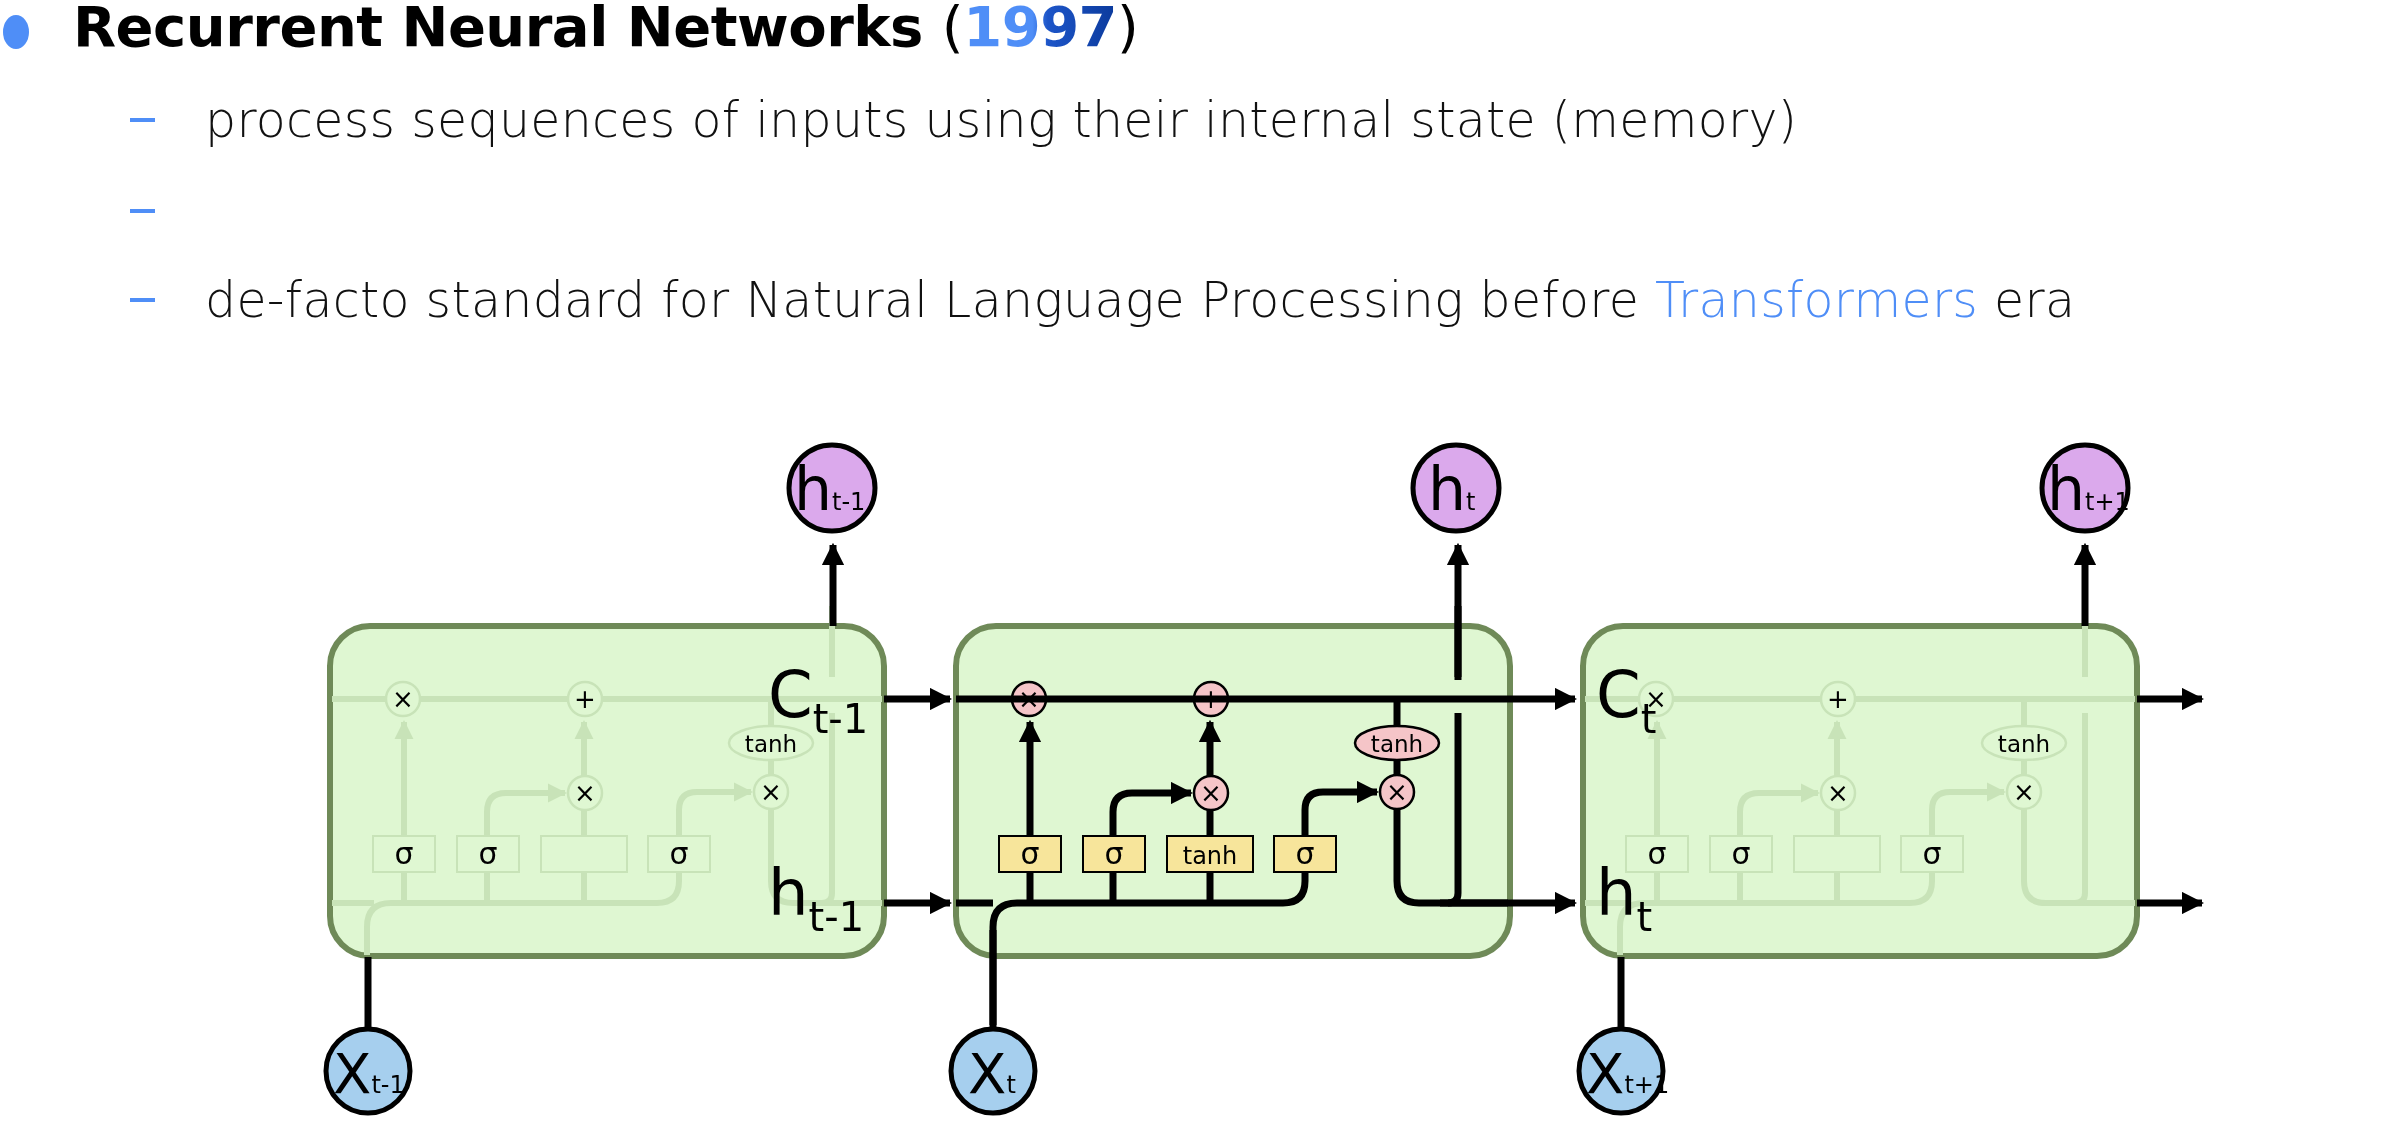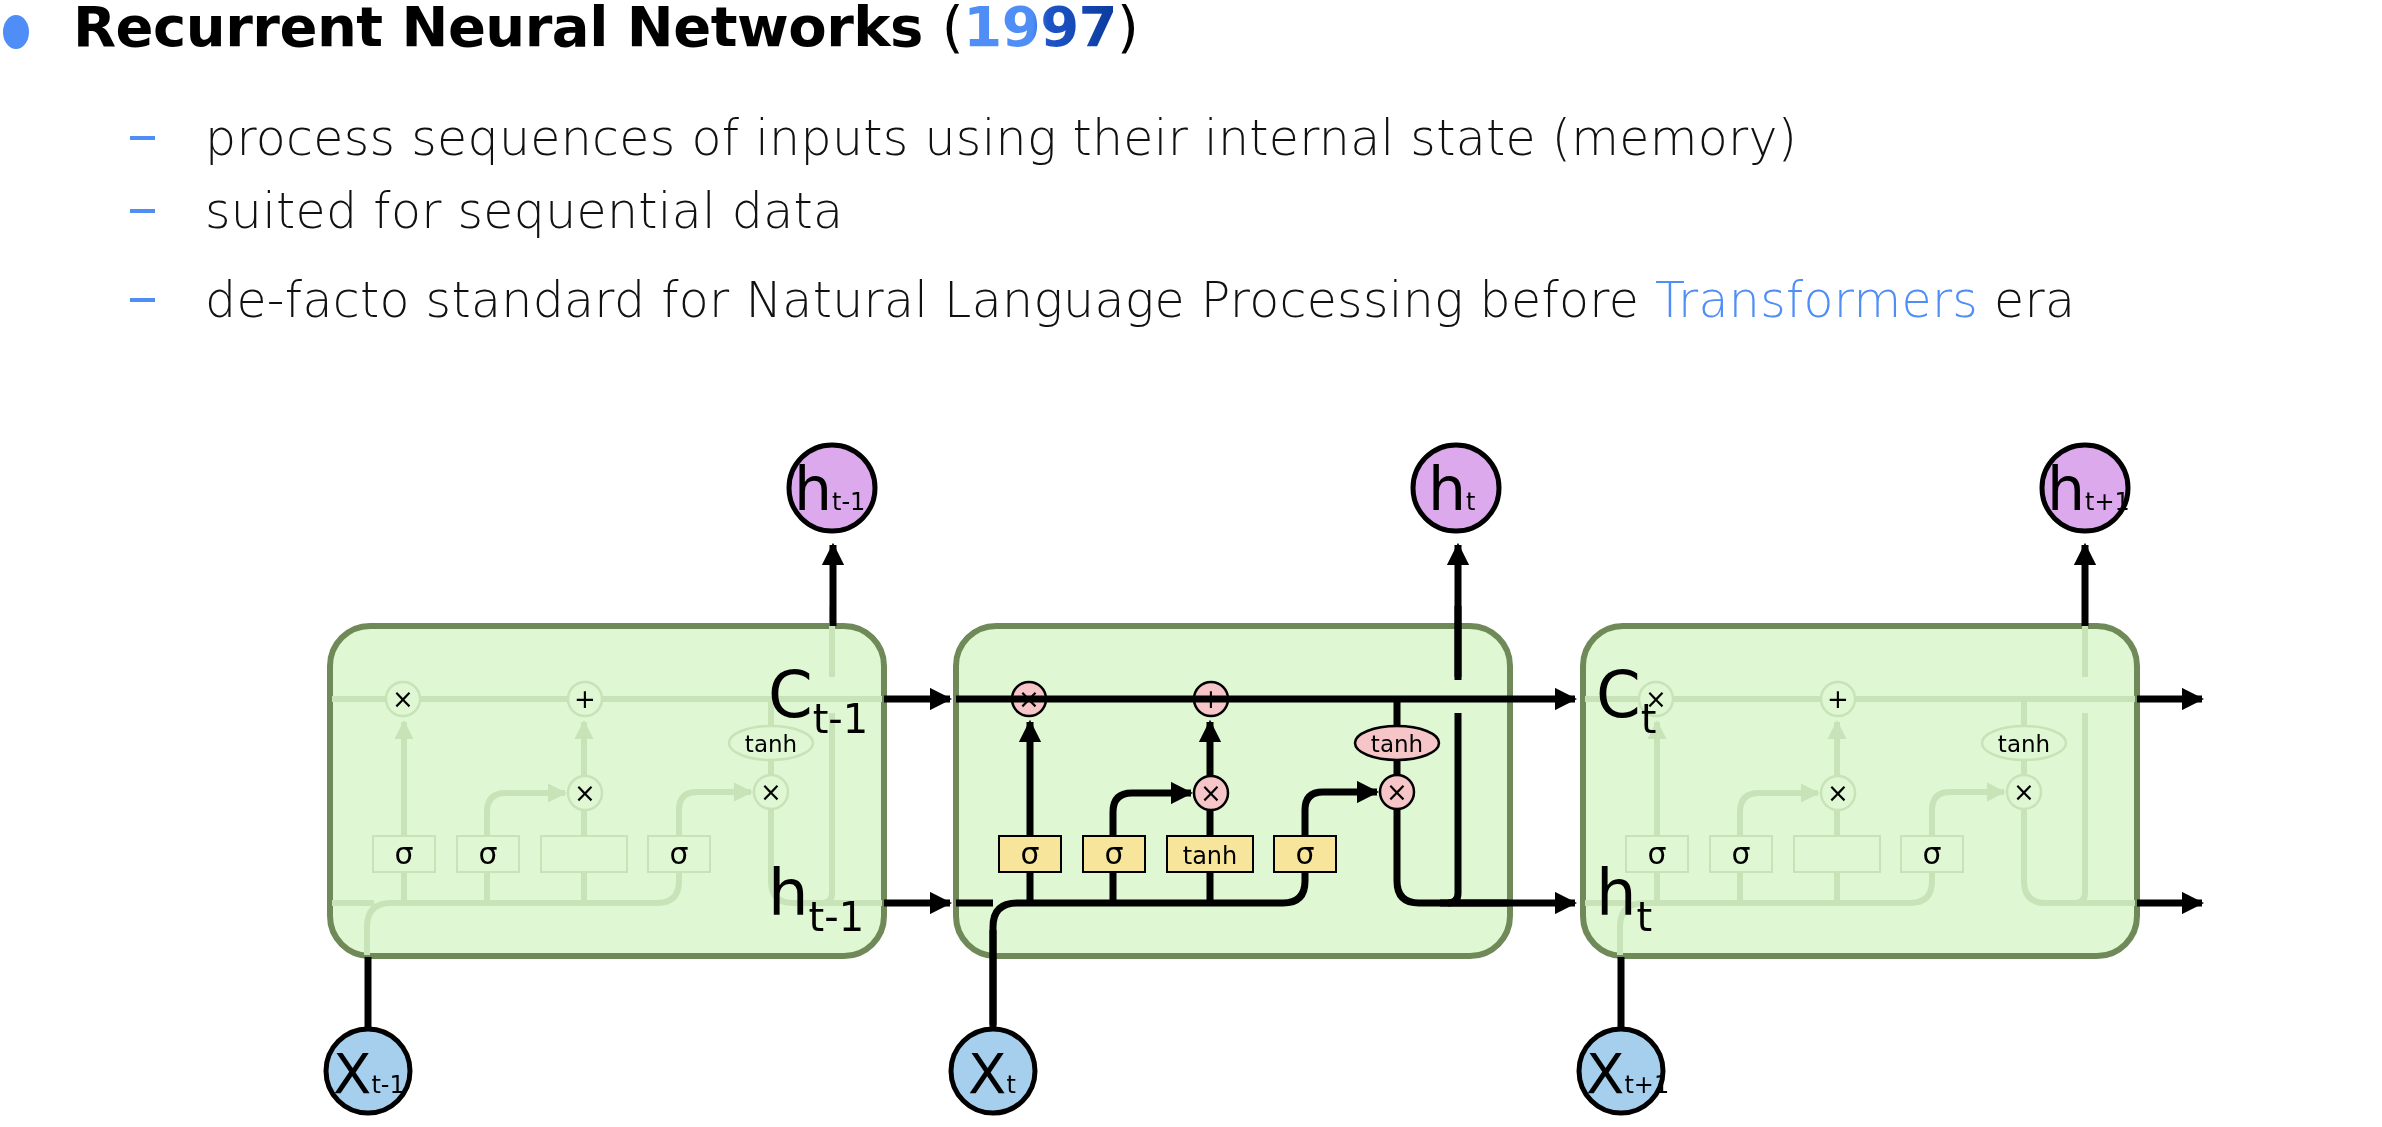--- a/index.html
+++ b/index.html
@@ -4,40 +4,40 @@
 <style>
   html, body { margin: 0; padding: 0; background: #ffffff; }
   body { width: 2382px; height: 1127px; position: relative; overflow: hidden; font-family: "DejaVu Sans", sans-serif; }
   .bullet-dot { position: absolute; left: 3px; top: 15px; width: 26px; height: 34px; border-radius: 50%; background: #4f8ef7; }
   .title { position: absolute; left: 73px; top: -6px; font-family: "DejaVu Sans", sans-serif; font-weight: bold; font-size: 56px; color: #000; white-space: nowrap; letter-spacing: -0.5px; }
   .title .year { background: linear-gradient(90deg, #4f8ef7 0%, #4f8ef7 45%, #1d55c8 55%, #0b3a9c 100%); -webkit-background-clip: text; background-clip: text; color: transparent; }
   .title .paren { font-weight: normal; }
   .sub { position: absolute; left: 130px; white-space: nowrap; font-family: "DejaVu Sans", sans-serif; font-size: 49px; color: #111; font-weight: 300; letter-spacing: 0.3px; }
   .sub .dash { display: inline-block; width: 25px; height: 4px; background: #4f8ef7; vertical-align: middle; margin-right: 50px; position: relative; top: -4px; }
   .sub .hl { color: #4f8ef7; }
-  #sub-0 { top: 110px; }
+  #sub-0 { top: 92px; }
   #sub-1 { top: 183px; }
   #sub-2 { top: 272px; text-align: right; }
   svg#diagram { position: absolute; left: 0; top: 0; }
   .lbl { font-family: "DejaVu Sans", sans-serif; fill: #000; }
 </style>
 </head>
 <body>
 
 <div class="bullet-dot"></div>
 <div class="title">
   <span>Recurrent Neural Networks</span>
   <span class="paren">(</span><span class="year">1997</span><span class="paren">)</span>
 </div>
 
 <div class="sub" id="sub-0">
   <span class="dash"></span><span>process sequences of inputs using their internal state (memory)</span>
 </div>
 <div class="sub" id="sub-1">
-  <span class="dash"></span><span>suited for sequential data</span>
+  <span class="dash"></span>
 </div>
 <div class="sub" id="sub-2">
   <span class="dash"></span><span>de-facto standard for Natural Language Processing before </span><span class="hl">Transformers</span><span> era</span>
 </div>
 
 <svg id="diagram" width="2382" height="1127" viewBox="0 0 2382 1127" xmlns="http://www.w3.org/2000/svg">
   <defs>
     <marker id="arr" viewBox="0 0 10 10" refX="9" refY="5" markerWidth="3.2" markerHeight="3.2" orient="auto" markerUnits="strokeWidth">
       <path d="M0,0 L10,5 L0,10 z" fill="#000"></path>
     </marker>

